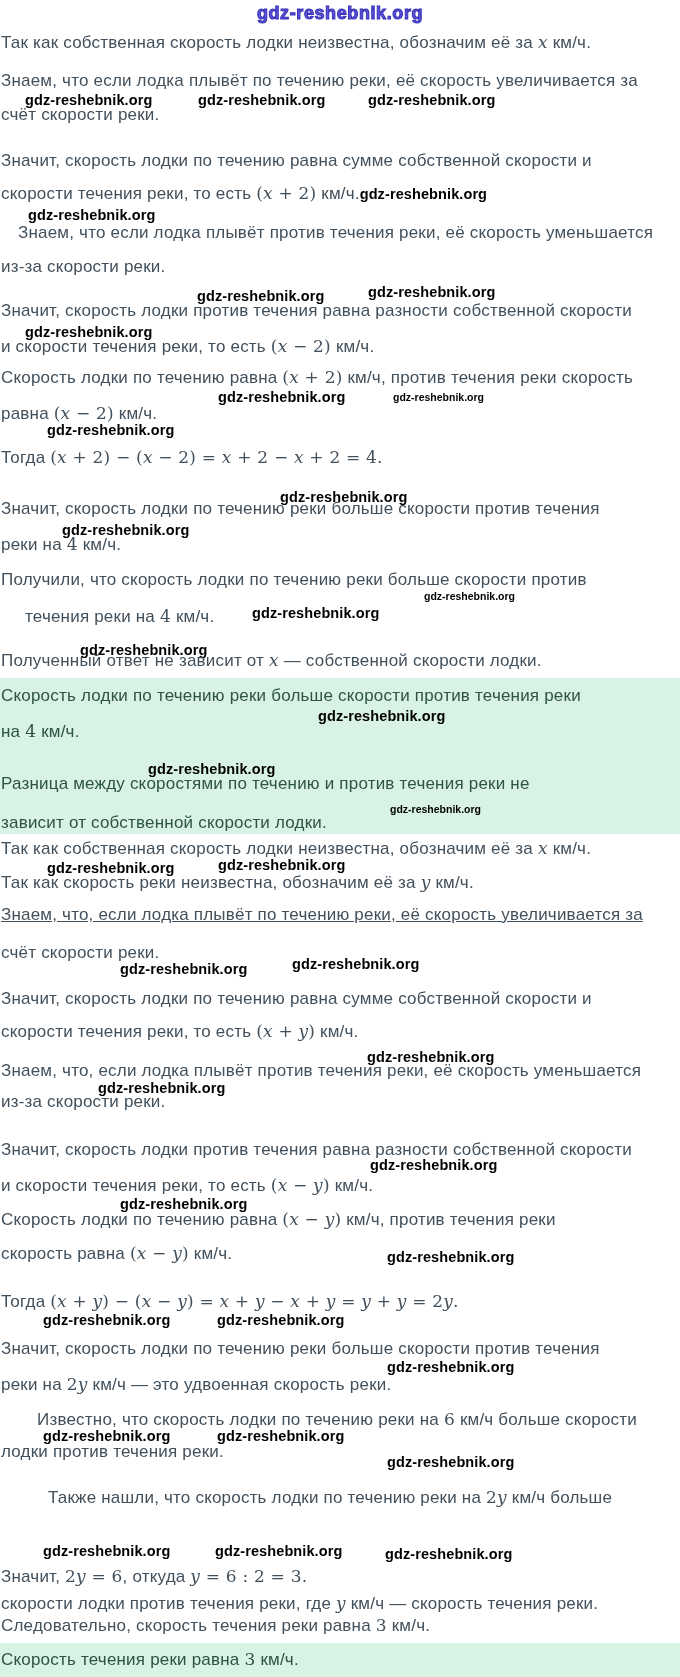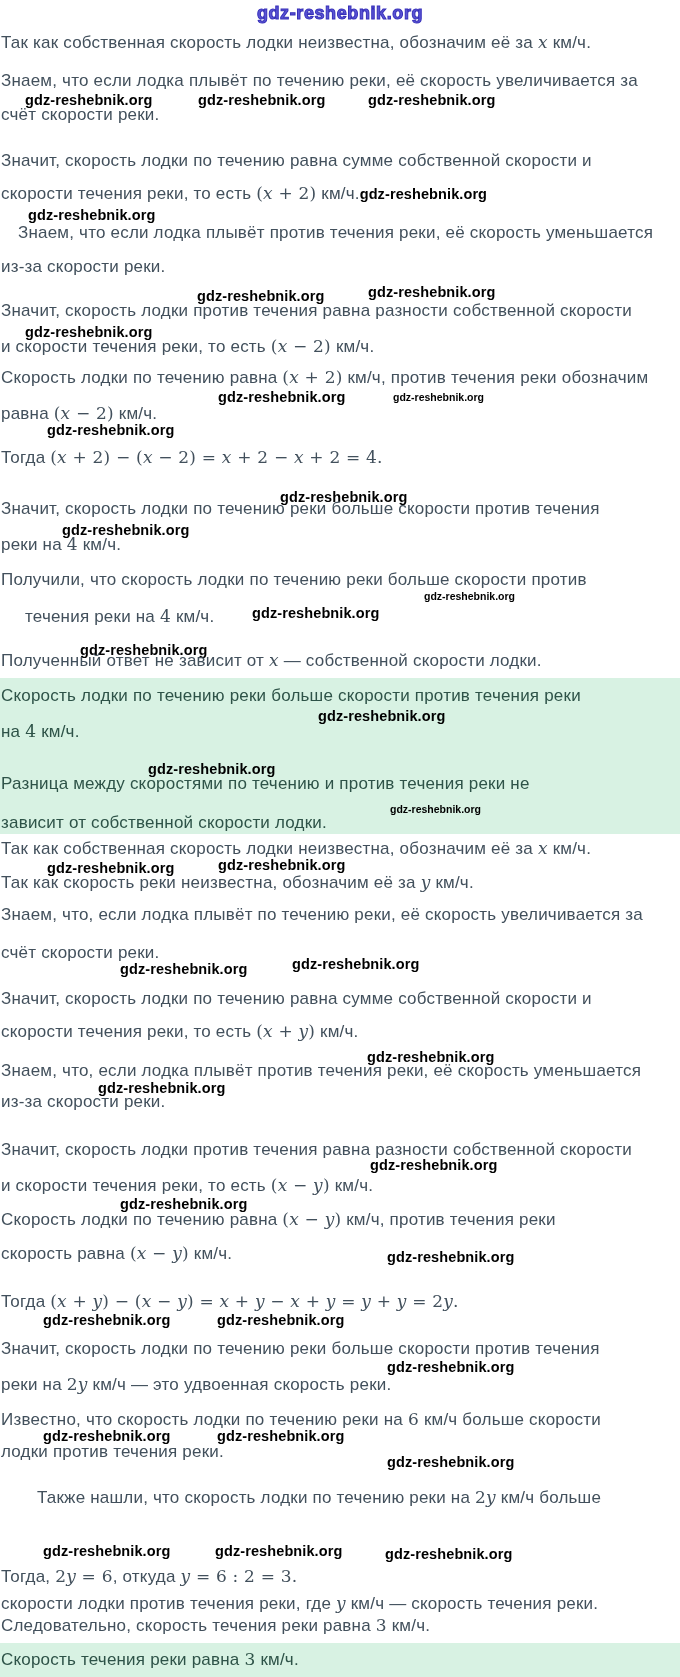--- a/index.html
+++ b/index.html
@@ -38,21 +38,21 @@
       <div class="t body" style="top: 152px; left: 1px;"><span>Значит, скорость лодки по течению равна сумме собственной скорости и</span></div>
       <div class="t body" style="top: 184px; left: 1px;"><span>скорости течения реки, то есть </span><span class="math">(<i>x</i> + 2)</span><span> км/ч.</span><span class="w-inline">gdz-reshebnik.org</span></div>
       <div class="t wm" style="top: 208px; left: 28px;">gdz-reshebnik.org</div>
       <div class="t body" style="top: 224px; left: 18px;"><span>Знаем, что если лодка плывёт против течения реки, её скорость уменьшается</span></div>
       <div class="t body" style="top: 258px; left: 1px;"><span>из-за скорости реки.</span></div>
       <div class="t wm" style="top: 289px; left: 197px;">gdz-reshebnik.org</div>
       <div class="t wm" style="top: 285px; left: 368px;">gdz-reshebnik.org</div>
       <div class="t body" style="top: 302px; left: 1px;"><span>Значит, скорость лодки против течения равна разности собственной скорости</span></div>
       <div class="t wm" style="top: 325px; left: 25px;">gdz-reshebnik.org</div>
       <div class="t body" style="top: 337px; left: 1px;"><span>и скорости течения реки, то есть </span><span class="math">(<i>x</i> − 2)</span><span> км/ч.</span></div>
-      <div class="t body" style="top: 368px; left: 1px;"><span>Скорость лодки по течению равна </span><span class="math">(<i>x</i> + 2)</span><span> км/ч, против течения реки обозначим</span></div>
+      <div class="t body" style="top: 368px; left: 1px;"><span>Скорость лодки по течению равна </span><span class="math">(<i>x</i> + 2)</span><span> км/ч, против течения реки скорость</span></div>
       <div class="t wm" style="top: 390px; left: 218px;">gdz-reshebnik.org</div>
       <div class="t wms" style="top: 392px; left: 393px;">gdz-reshebnik.org</div>
       <div class="t body" style="top: 404px; left: 1px;"><span>равна </span><span class="math">(<i>x</i> − 2)</span><span> км/ч.</span></div>
       <div class="t wm" style="top: 423px; left: 47px;">gdz-reshebnik.org</div>
       <div class="t body" style="top: 448px; left: 1px;"><span>Тогда </span><span class="math">(<i>x</i> + 2) − (<i>x</i> − 2) = <i>x</i> + 2 − <i>x</i> + 2 = 4.</span></div>
       <div class="t wm" style="top: 490px; left: 280px;">gdz-reshebnik.org</div>
       <div class="t body" style="top: 500px; left: 1px;"><span>Значит, скорость лодки по течению реки больше скорости против течения</span></div>
       <div class="t wm" style="top: 523px; left: 62px;">gdz-reshebnik.org</div>
       <div class="t body" style="top: 535px; left: 1px;"><span>реки на </span><span class="math">4</span><span> км/ч.</span></div>
       <div class="t body" style="top: 571px; left: 1px;"><span>Получили, что скорость лодки по течению реки больше скорости против</span></div>
@@ -65,21 +65,21 @@
       <div class="t wm" style="top: 709px; left: 318px;">gdz-reshebnik.org</div>
       <div class="t hl" style="top: 722px; left: 1px;"><span>на </span><span class="math">4</span><span> км/ч.</span></div>
       <div class="t wm" style="top: 762px; left: 148px;">gdz-reshebnik.org</div>
       <div class="t hl" style="top: 775px; left: 1px; text-align: center;"><span>Разница между скоростями по течению и против течения реки не</span></div>
       <div class="t wms" style="top: 804px; left: 390px;">gdz-reshebnik.org</div>
       <div class="t hl" style="top: 814px; left: 1px;"><span>зависит от собственной скорости лодки.</span></div>
       <div class="t body" style="top: 839px; left: 1px;"><span>Так как собственная скорость лодки неизвестна, обозначим её за </span><span class="math"><i>x</i></span><span> км/ч.</span></div>
       <div class="t wm" style="top: 861px; left: 47px;">gdz-reshebnik.org</div>
       <div class="t wm" style="top: 858px; left: 218px;">gdz-reshebnik.org</div>
       <div class="t body" style="top: 873px; left: 1px;"><span>Так как скорость реки неизвестна, обозначим её за </span><span class="math"><i>y</i></span><span> км/ч.</span></div>
-      <div class="t body" style="top: 906px; left: 1px;"><span>Знаем, что, если лодка плывёт по течению реки, её скорость увеличивается за</span></div>
+      <div class="t body" style="top: 906px; left: 1px; text-decoration: underline;"><span>Знаем, что, если лодка плывёт по течению реки, её скорость увеличивается за</span></div>
       <div class="t body" style="top: 944px; left: 1px;"><span>счёт скорости реки.</span></div>
       <div class="t wm" style="top: 962px; left: 120px;">gdz-reshebnik.org</div>
       <div class="t wm" style="top: 957px; left: 292px;">gdz-reshebnik.org</div>
       <div class="t body" style="top: 990px; left: 1px;"><span>Значит, скорость лодки по течению равна сумме собственной скорости и</span></div>
       <div class="t body" style="top: 1022px; left: 1px;"><span>скорости течения реки, то есть </span><span class="math">(<i>x</i> + <i>y</i>)</span><span> км/ч.</span></div>
       <div class="t wm" style="top: 1050px; left: 367px;">gdz-reshebnik.org</div>
       <div class="t body" style="top: 1062px; left: 1px;"><span>Знаем, что, если лодка плывёт против течения реки, её скорость уменьшается</span></div>
       <div class="t wm" style="top: 1081px; left: 98px;">gdz-reshebnik.org</div>
       <div class="t body" style="top: 1093px; left: 1px;"><span>из-за скорости реки.</span></div>
       <div class="t body" style="top: 1141px; left: 1px;"><span>Значит, скорость лодки против течения равна разности собственной скорости</span></div>
@@ -88,27 +88,27 @@
       <div class="t wm" style="top: 1197px; left: 120px;">gdz-reshebnik.org</div>
       <div class="t body" style="top: 1210px; left: 1px;"><span>Скорость лодки по течению равна </span><span class="math">(<i>x</i> − <i>y</i>)</span><span> км/ч, против течения реки</span></div>
       <div class="t body" style="top: 1244px; left: 1px;"><span>скорость равна </span><span class="math">(<i>x</i> − <i>y</i>)</span><span> км/ч.</span></div>
       <div class="t wm" style="top: 1250px; left: 387px;">gdz-reshebnik.org</div>
       <div class="t body" style="top: 1292px; left: 1px; text-align: center;"><span>Тогда </span><span class="math">(<i>x</i> + <i>y</i>) − (<i>x</i> − <i>y</i>) = <i>x</i> + <i>y</i> − <i>x</i> + <i>y</i> = <i>y</i> + <i>y</i> = 2<i>y</i>.</span></div>
       <div class="t wm" style="top: 1313px; left: 43px;">gdz-reshebnik.org</div>
       <div class="t wm" style="top: 1313px; left: 217px;">gdz-reshebnik.org</div>
       <div class="t body" style="top: 1340px; left: 1px;"><span>Значит, скорость лодки по течению реки больше скорости против течения</span></div>
       <div class="t wm" style="top: 1360px; left: 387px;">gdz-reshebnik.org</div>
       <div class="t body" style="top: 1375px; left: 1px;"><span>реки на </span><span class="math">2<i>y</i></span><span> км/ч — это удвоенная скорость реки.</span></div>
-      <div class="t body" style="top: 1410px; left: 1px;"><span>Известно, что скорость лодки по течению реки на </span><span class="math">6</span><span> км/ч больше скорости</span></div>
+      <div class="t body" style="top: 1410px; left: 1px; padding-left: 36px;"><span>Известно, что скорость лодки по течению реки на </span><span class="math">6</span><span> км/ч больше скорости</span></div>
       <div class="t wm" style="top: 1429px; left: 43px;">gdz-reshebnik.org</div>
       <div class="t wm" style="top: 1429px; left: 217px;">gdz-reshebnik.org</div>
       <div class="t body" style="top: 1443px; left: 1px;"><span>лодки против течения реки.</span></div>
       <div class="t wm" style="top: 1455px; left: 387px;">gdz-reshebnik.org</div>
-      <div class="t body" style="top: 1488px; left: 1px; padding-left: 36px;"><span>Также нашли, что скорость лодки по течению реки на </span><span class="math">2<i>y</i></span><span> км/ч больше</span></div>
+      <div class="t body" style="top: 1488px; left: 12px; padding-left: 36px;"><span>Также нашли, что скорость лодки по течению реки на </span><span class="math">2<i>y</i></span><span> км/ч больше</span></div>
       <div class="t body" style="top: 1594px; left: 1px;"><span>скорости лодки против течения реки, где </span><span class="math"><i>y</i></span><span> км/ч — скорость течения реки.</span></div>
       <div class="t wm" style="top: 1544px; left: 43px;">gdz-reshebnik.org</div>
       <div class="t wm" style="top: 1544px; left: 215px;">gdz-reshebnik.org</div>
       <div class="t wm" style="top: 1547px; left: 385px;">gdz-reshebnik.org</div>
-      <div class="t body" style="top: 1567px; left: 1px;"><span>Тогда, </span><span class="math">2<i>y</i> = 6</span><span>, откуда </span><span class="math"><i>y</i> = 6 : 2 = 3.</span></div>
+      <div class="t body" style="top: 1567px; left: 1px;"><span>Значит, </span><span class="math">2<i>y</i> = 6</span><span>, откуда </span><span class="math"><i>y</i> = 6 : 2 = 3.</span></div>
       <div class="t body" style="top: 1616px; left: 1px;"><span>Следовательно, скорость течения реки равна </span><span class="math">3</span><span> км/ч.</span></div>
       <div class="t hl" style="top: 1650px; left: 1px;"><span>Скорость течения реки равна </span><span class="math">3</span><span> км/ч.</span></div>
     </div>
 </div>
 
 </body></html>

